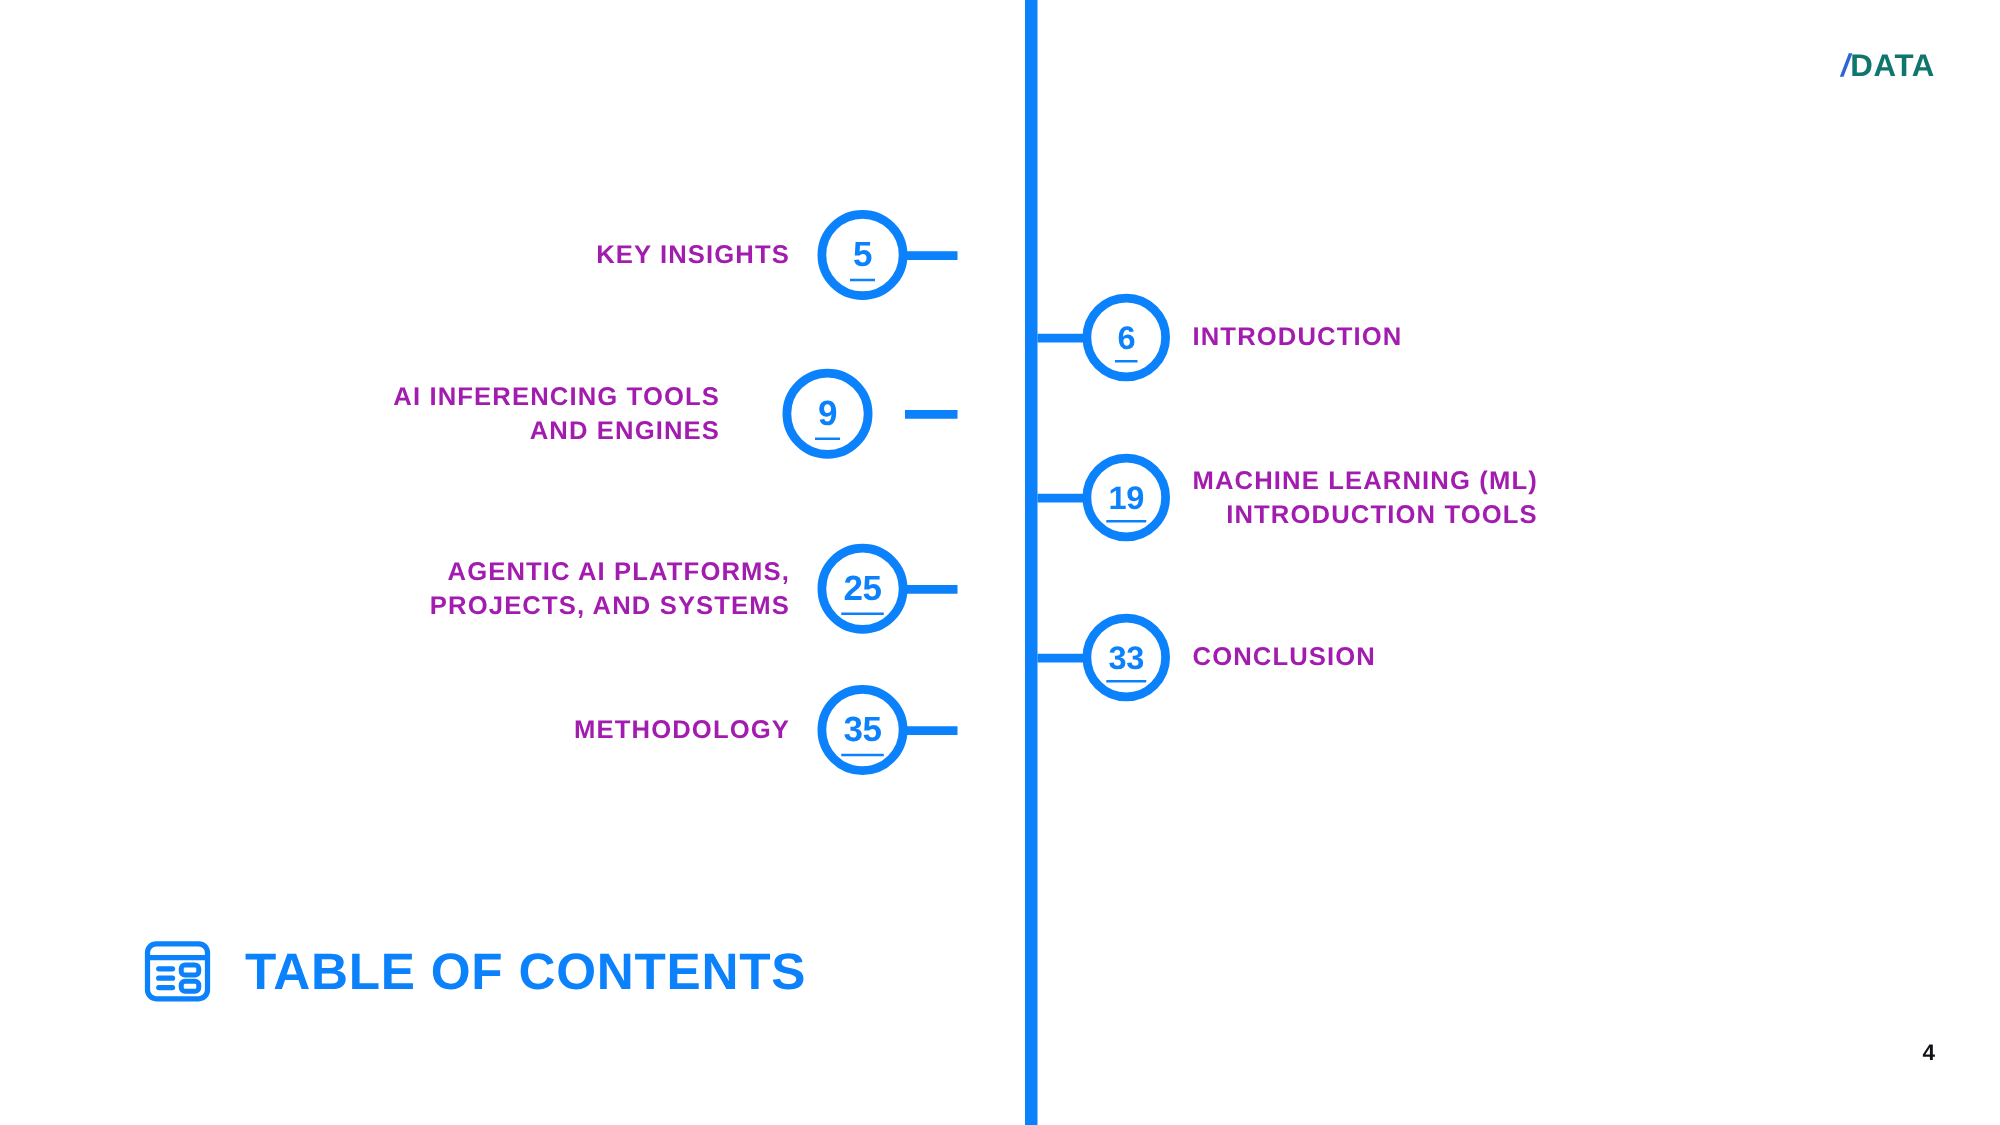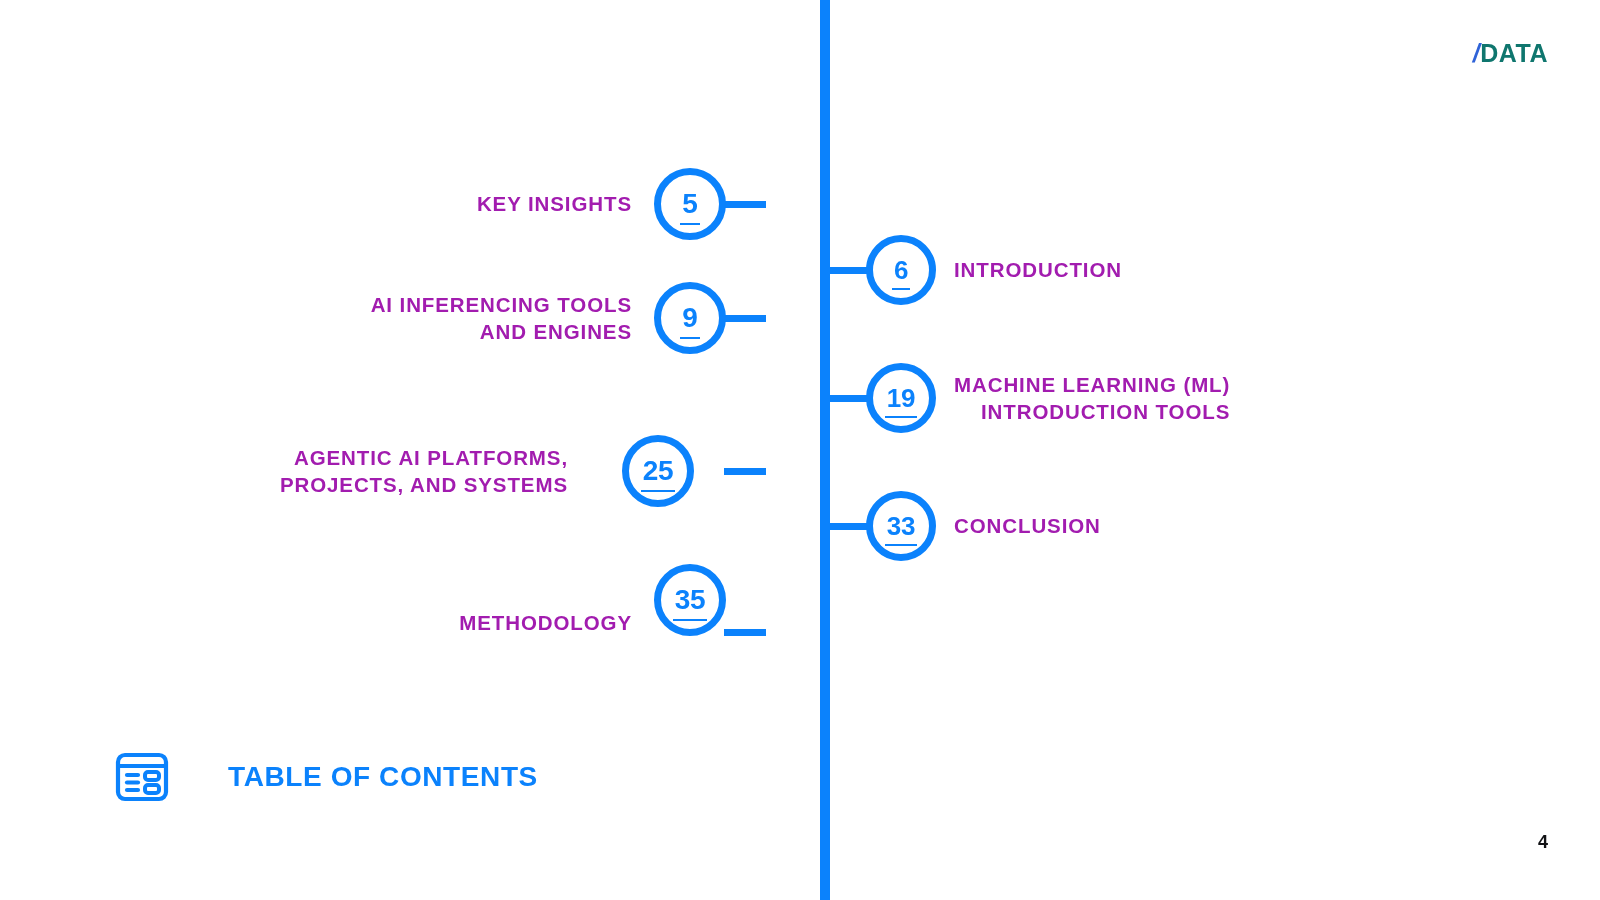--- a/index.html
+++ b/index.html
@@ -104,25 +104,24 @@
 
   
   .footer-title {
     position:absolute;
     left:114px; bottom:95px;
     display:flex; align-items:center;
   }
   .toc-icon { flex:0 0 auto; width:56px; height:56px; margin-right:26px; }
   .toc-text {
     color:#0b82fc;
-    font-size:28px;
+    font-size:41px;
     font-weight:bold;
     letter-spacing:0.6px;
     line-height:1;
-    margin-left:32px;
   }
 
   .page-number {
     position:absolute;
     right:52px; bottom:47px;
     font-size:18px;
     font-weight:bold;
     color:#111215;
   }
 </style>
@@ -144,52 +143,52 @@
       </div>
       <div class="connector"></div>
     </div>
     <div class="node right" style="top: 235px;">
       <div class="connector"></div>
       <div class="circle">
         <span class="num">6</span>
       </div>
       <div class="label">INTRODUCTION</div>
     </div>
-    <div class="node left" style="top: 282px;">
+    <div class="node left" style="top: 295px; gap: 28px;">
       <div class="label">AI INFERENCING TOOLS
 AND ENGINES</div>
       <div class="circle">
         <span class="num">9</span>
       </div>
       <div class="connector"></div>
     </div>
     <div class="node right" style="top: 363px;">
       <div class="connector"></div>
       <div class="circle">
         <span class="num">19</span>
       </div>
       <div class="label">MACHINE LEARNING (ML)
 INTRODUCTION TOOLS</div>
     </div>
-    <div class="node left" style="top: 435px; gap: 32px;">
+    <div class="node left" style="top: 435px;">
       <div class="label">AGENTIC AI PLATFORMS,
 PROJECTS, AND SYSTEMS</div>
       <div class="circle">
         <span class="num">25</span>
       </div>
       <div class="connector"></div>
     </div>
     <div class="node right" style="top: 491px;">
       <div class="connector"></div>
       <div class="circle">
         <span class="num">33</span>
       </div>
       <div class="label">CONCLUSION</div>
     </div>
-    <div class="node left" style="top: 564px; align-items: flex-end;">
+    <div class="node left" style="top: 548px;">
       <div class="label">METHODOLOGY</div>
       <div class="circle">
         <span class="num">35</span>
       </div>
       <div class="connector"></div>
     </div>
   </div>
 
 <div class="footer-title">
   <span class="toc-icon">

